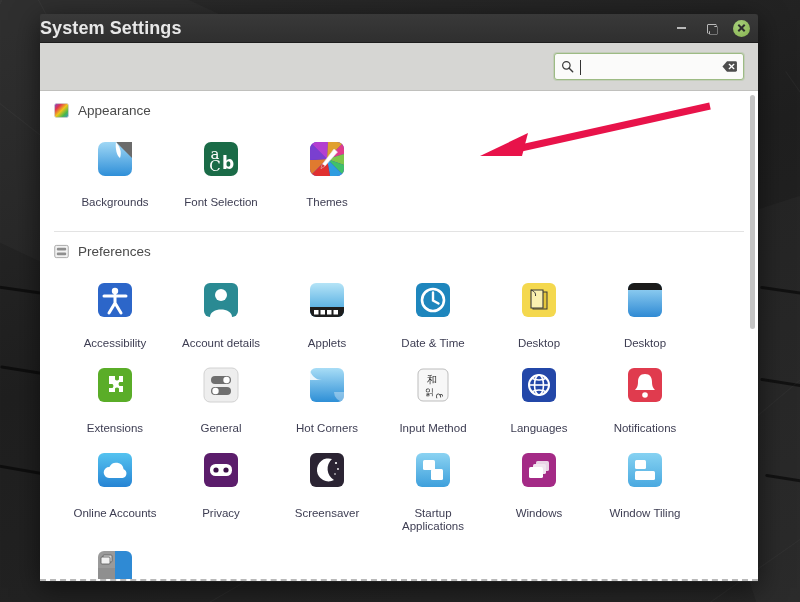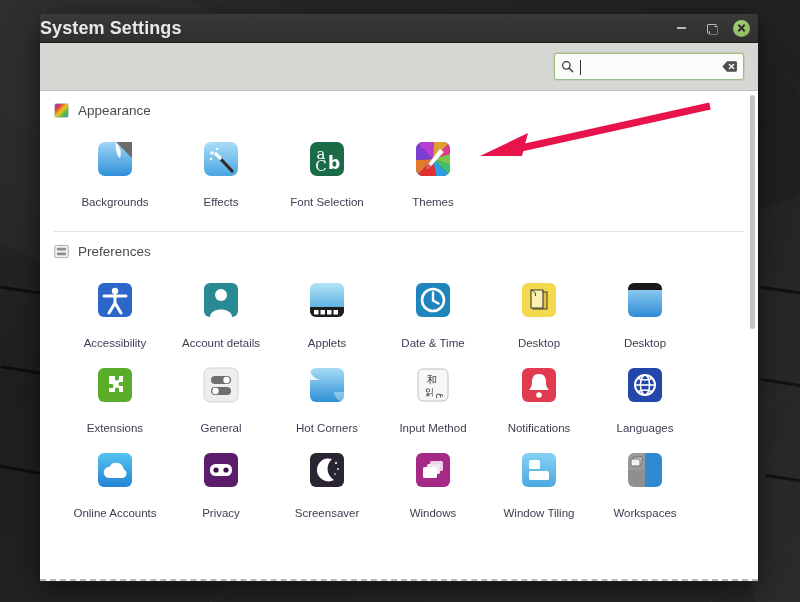--- a/index.html
+++ b/index.html
@@ -325,39 +325,20 @@
                 </linearGradient>
               </defs>
               <rect x="4" y="4" width="34" height="34" rx="7" fill="url(#bgG)"></rect>
               <path d="M22 4 L38 4 L38 20 Z" fill="#6b6b6b"></path>
               <path d="M22 4 C26 9 28 14 26 20 C23 18 21 11 22 4 Z" fill="#ffffff"></path>
             </svg>
           </span>
           <span class="lbl">Backgrounds</span>
         </div>
 
-        <div class="cell">
-          <span class="ic">
-            <svg width="42" height="42" viewBox="0 0 42 42">
-              <defs>
-                <linearGradient id="efG" x1="0" y1="0" x2="0" y2="1">
-                  <stop offset="0%" stop-color="#a9ddf7"></stop>
-                  <stop offset="100%" stop-color="#4aa6e0"></stop>
-                </linearGradient>
-              </defs>
-              <rect x="4" y="4" width="34" height="34" rx="7" fill="url(#efG)"></rect>
-              <line x1="17" y1="17" x2="32" y2="33" stroke="#2b2b2b" stroke-width="3.2" stroke-linecap="round"></line>
-              <line x1="16" y1="16" x2="20" y2="20" stroke="#ffffff" stroke-width="3.6" stroke-linecap="round"></line>
-              <circle cx="12" cy="15" r="1.8" fill="#ffffff"></circle>
-              <circle cx="17" cy="11" r="1.3" fill="#ffffff"></circle>
-              <circle cx="11" cy="21" r="1.2" fill="#ffffff"></circle>
-            </svg>
-          </span>
-          <span class="lbl">Effects</span>
-        </div>
 
         <div class="cell">
           <span class="ic">
             <svg width="42" height="42" viewBox="0 0 42 42">
               <rect x="4" y="4" width="34" height="34" rx="7" fill="#1a6b47"></rect>
               <text x="15" y="21" font-family="DejaVu Serif, serif" font-size="15" fill="#ffffff" text-anchor="middle">a</text>
               <text x="15" y="33" font-family="DejaVu Serif, serif" font-size="15" fill="#ffffff" text-anchor="middle">C</text>
               <text x="28" y="31" font-family="DejaVu Sans, sans-serif" font-size="17" font-weight="bold" fill="#ffffff" text-anchor="middle">b</text>
             </svg>
           </span>
@@ -553,45 +534,45 @@
               <text x="13" y="31" font-family="DejaVu Sans, sans-serif" font-size="9" fill="#2b2b2b">읽</text>
               <text x="26" y="29" font-family="DejaVu Sans, sans-serif" font-size="9" fill="#2b2b2b" transform="rotate(90 26 29)">ع</text>
             </svg>
           </span>
           <span class="lbl">Input Method</span>
         </div>
 
         <div class="cell">
           <span class="ic">
             <svg width="42" height="42" viewBox="0 0 42 42">
-              <rect x="4" y="4" width="34" height="34" rx="6" fill="#e03b4e"></rect>
-              <path d="M21 10 c-5 0 -7 3.5 -7 8 c0 5 -2 7 -3 8 h20 c-1 -1 -3 -3 -3 -8 c0 -4.5 -2 -8 -7 -8 Z" fill="#ffffff"></path>
-              <circle cx="21" cy="31" r="2.8" fill="#ffffff"></circle>
-            </svg>
-          </span>
-          <span class="lbl">Notifications</span>
-        </div>
-
-        <div class="cell">
-          <span class="ic">
-            <svg width="42" height="42" viewBox="0 0 42 42">
               <rect x="4" y="4" width="34" height="34" rx="6" fill="#2347a8"></rect>
               <circle cx="21" cy="21" r="10" fill="none" stroke="#ffffff" stroke-width="2"></circle>
               <ellipse cx="21" cy="21" rx="4.5" ry="10" fill="none" stroke="#ffffff" stroke-width="1.6"></ellipse>
               <line x1="11" y1="21" x2="31" y2="21" stroke="#ffffff" stroke-width="1.6"></line>
               <path d="M13 14 Q21 18 29 14" fill="none" stroke="#ffffff" stroke-width="1.4"></path>
               <path d="M13 28 Q21 24 29 28" fill="none" stroke="#ffffff" stroke-width="1.4"></path>
             </svg>
           </span>
           <span class="lbl">Languages</span>
         </div>
 
         <div class="cell">
           <span class="ic">
             <svg width="42" height="42" viewBox="0 0 42 42">
+              <rect x="4" y="4" width="34" height="34" rx="6" fill="#e03b4e"></rect>
+              <path d="M21 10 c-5 0 -7 3.5 -7 8 c0 5 -2 7 -3 8 h20 c-1 -1 -3 -3 -3 -8 c0 -4.5 -2 -8 -7 -8 Z" fill="#ffffff"></path>
+              <circle cx="21" cy="31" r="2.8" fill="#ffffff"></circle>
+            </svg>
+          </span>
+          <span class="lbl">Notifications</span>
+        </div>
+
+        <div class="cell">
+          <span class="ic">
+            <svg width="42" height="42" viewBox="0 0 42 42">
               <defs>
                 <linearGradient id="oaG" x1="0" y1="0" x2="0" y2="1">
                   <stop offset="0%" stop-color="#55c3f0"></stop>
                   <stop offset="100%" stop-color="#2684d4"></stop>
                 </linearGradient>
               </defs>
               <rect x="4" y="4" width="34" height="34" rx="6" fill="url(#oaG)"></rect>
               <path d="M15 29 a5.5 5.5 0 0 1 0.4 -11 a7.5 7.5 0 0 1 14.2 2.2 a4.6 4.6 0 0 1 -1.1 8.8 Z" fill="#ffffff"></path>
             </svg>
           </span>
@@ -618,20 +599,36 @@
               <rect x="4" y="4" width="34" height="34" rx="6" fill="#2b2433"></rect>
               <path d="M26 10 a11.5 11.5 0 1 0 2 21 a13 13 0 0 1 -2 -21 Z" fill="#ffffff"></path>
               <circle cx="30" cy="14" r="1.1" fill="#ffffff"></circle>
               <circle cx="32" cy="20" r="0.9" fill="#ffffff"></circle>
               <circle cx="29" cy="25" r="0.8" fill="#ffffff"></circle>
             </svg>
           </span>
           <span class="lbl">Screensaver</span>
         </div>
 
+        <div class="cell">
+          <span class="ic">
+            <svg width="42" height="42" viewBox="0 0 42 42">
+              <defs>
+                <linearGradient id="saG" x1="0" y1="0" x2="0" y2="1">
+                  <stop offset="0%" stop-color="#8bd3f2"></stop>
+                  <stop offset="100%" stop-color="#3ea0dc"></stop>
+                </linearGradient>
+              </defs>
+              <rect x="4" y="4" width="34" height="34" rx="6" fill="url(#saG)"></rect>
+              <rect x="11" y="11" width="12" height="10" rx="1.5" fill="#ffffff"></rect>
+              <rect x="19" y="20" width="12" height="11" rx="1.5" fill="#ffffff"></rect>
+            </svg>
+          </span>
+          <span class="lbl">Startup Applications</span>
+        </div>
 
         <div class="cell">
           <span class="ic">
             <svg width="42" height="42" viewBox="0 0 42 42">
               <rect x="4" y="4" width="34" height="34" rx="6" fill="#a42a86"></rect>
               <rect x="18" y="12" width="13" height="10" rx="1.6" fill="#e9d5e6"></rect>
               <rect x="15" y="15" width="13" height="10" rx="1.6" fill="#f2e6f0"></rect>
               <rect x="11" y="18" width="14" height="11" rx="1.6" fill="#ffffff"></rect>
             </svg>
           </span>

